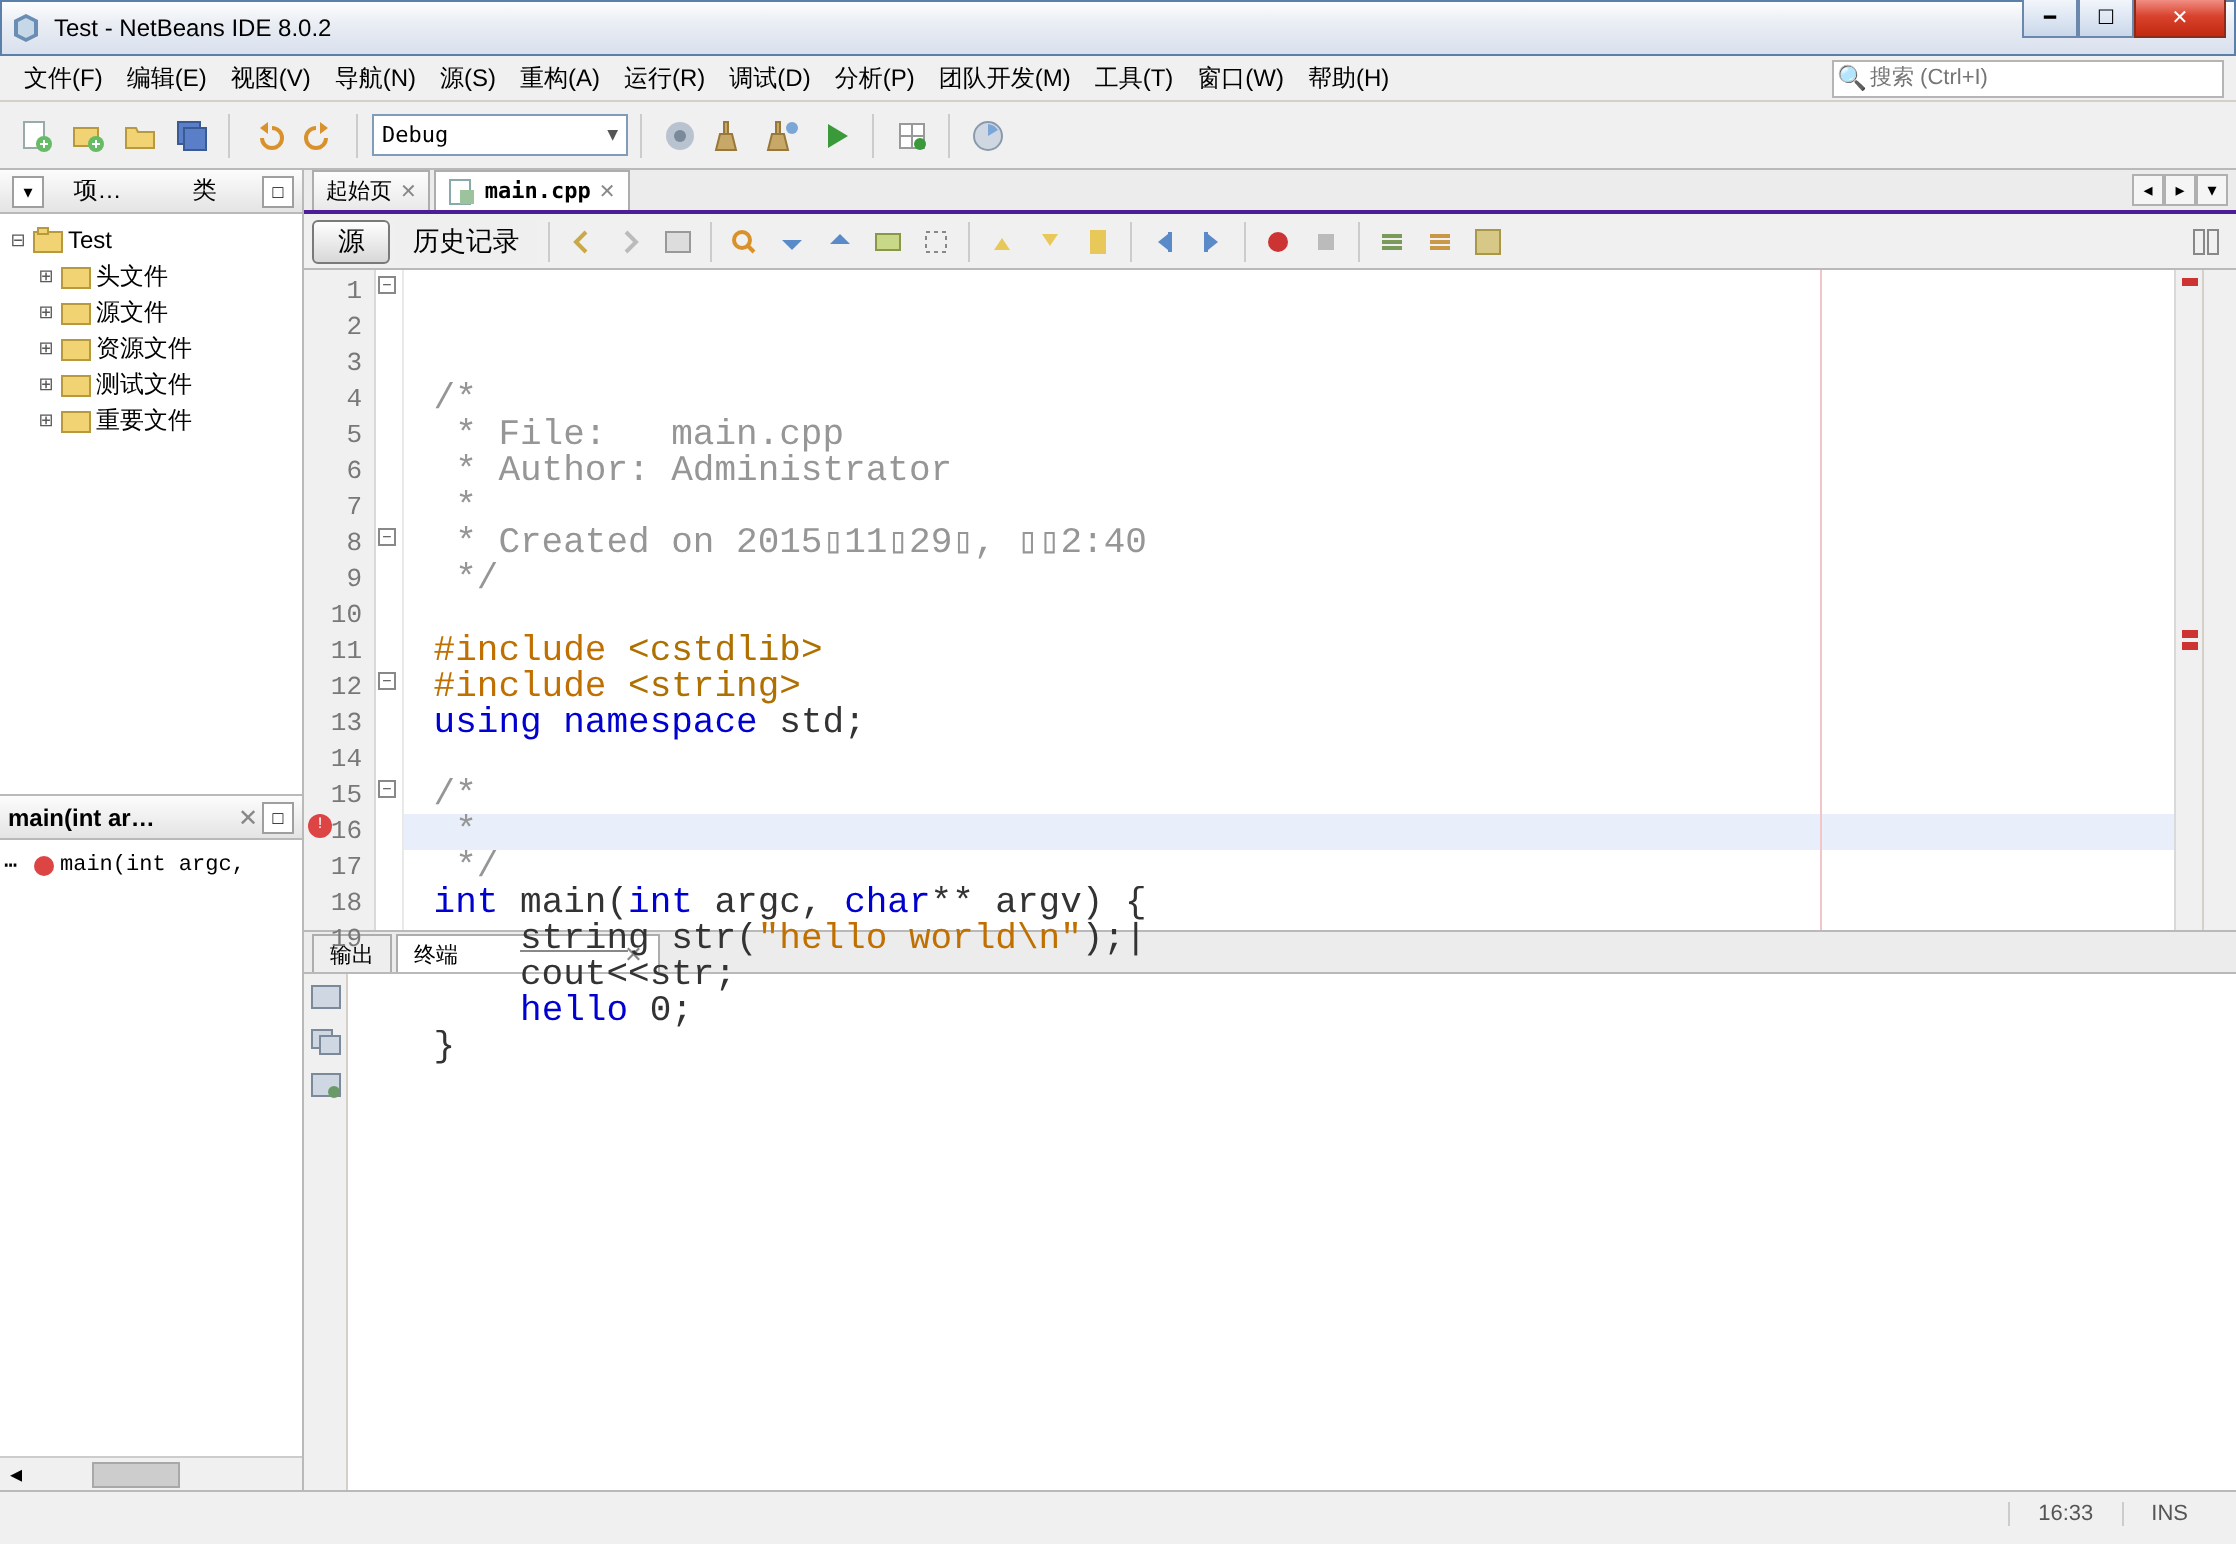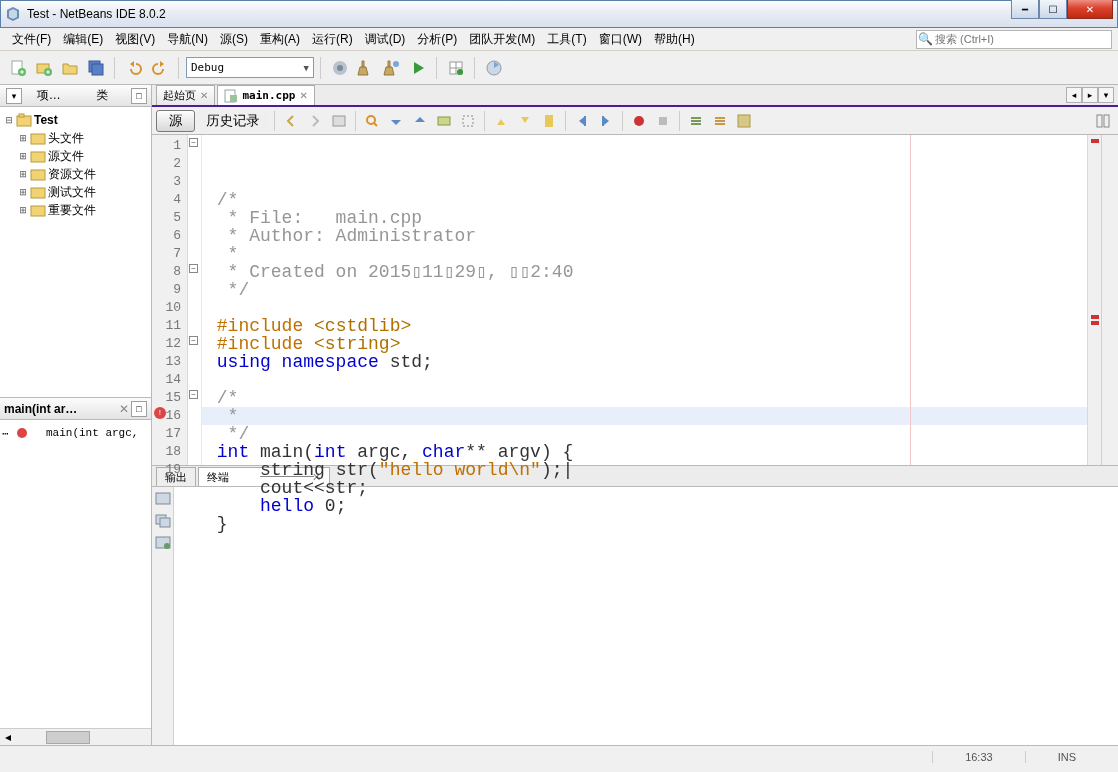--- a/index.html
+++ b/index.html
@@ -86,21 +86,21 @@
 .outtabs { height:22px; background:#ececec; border-top:1px solid #b9b9b9; border-bottom:1px solid #b9b9b9; display:flex; align-items:flex-end; padding:0 4px; gap:2px;}
 .outtab { height:19px; border:1px solid #adadad; border-bottom:none; padding:0 8px; display:flex; align-items:center; font-size:11px; background:#eee;}
 .outtab.active{ background:#fff;gap:40px;}
 .outbody { flex:1; background:#fff; display:flex;}
 .outside { width:22px; background:#f0f0f0; border-right:1px solid #d4d0c8; display:flex; flex-direction:column; align-items:center; gap:6px; padding-top:4px;}
 .outside .ob{ width:16px; height:16px; }
 
 
 .statusbar { height:22px; background:#f0f0f0; border-top:1px solid #b9b9b9; display:flex; align-items:center; padding:0 10px; font-size:11px; color:#555;}
 .statusbar .sp{ margin-left:auto;}
-.statusbar .cell{ padding:0 32px; border-left:1px solid #ccc;}
+.statusbar .cell{ padding:0 14px; border-left:1px solid #ccc;}
 
 svg{display:block;}
 </style>
 </head>
 <body>
 
 <div class="titlebar">
   <svg class="app-icon" viewBox="0 0 16 16">
       <path fill="#6a8db3" d="M8 1l6 3v8l-6 3-6-3V4z"></path>
       <path fill="#c6d7e8" d="M8 3l4 2v6l-4 2-4-2V5z"></path>
@@ -226,21 +226,21 @@
       <span class="label" style="text-align:center">类</span>
       <div class="hbtn">□</div>
     </div>
     <div class="tree">
       <div class="tnode">
         <span class="tw">⊟</span>
         <svg class="ticon" viewBox="0 0 16 16">
             <rect x="1" y="4" width="14" height="10" fill="#f2d373" stroke="#b89a3e"></rect>
             <rect x="3" y="2" width="5" height="3" fill="#f2d373" stroke="#b89a3e"></rect>
           </svg>
-        <span style="font-weight:bold">Test</span>
+        <span style="font-weight:normal">Test</span>
       </div>
       <div class="tnode child">
           <span class="tw">⊞</span>
           <svg class="ticon" viewBox="0 0 16 16">
             <rect x="1" y="4" width="14" height="10" fill="#f2d373" stroke="#b89a3e"></rect>
           </svg>
           <span>头文件</span>
         </div>
       <div class="tnode child">
           <span class="tw">⊞</span>
@@ -277,21 +277,21 @@
         <span class="label" style="font-weight:bold">main(int ar…</span>
         <span style="color:#888">✕</span>
         <div class="hbtn">□</div>
       </div>
       <div class="navbody">
         <div class="navline">
           <span class="dot">⋯</span>
           <svg width="12" height="12">
               <circle cx="6" cy="6" r="5" fill="#d44"></circle>
             </svg>
-          <span style="margin-left:18px">main(int argc,</span>
+          <span style="margin-left:2px">main(int argc,</span>
         </div>
       </div>
     </div>
     <div class="leftscroll">
         <span style="width:16px;text-align:center">◂</span>
         <div class="sthumb"></div>
       </div>
   </div>
 
   <div class="editor">

